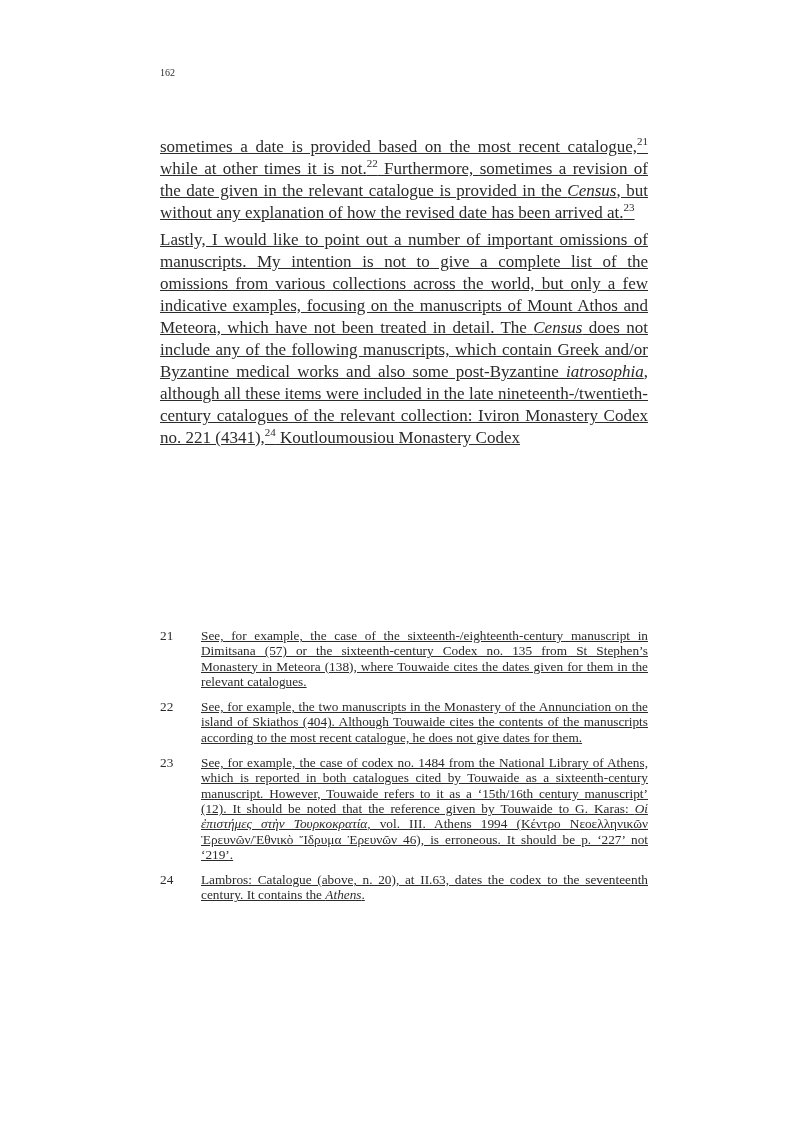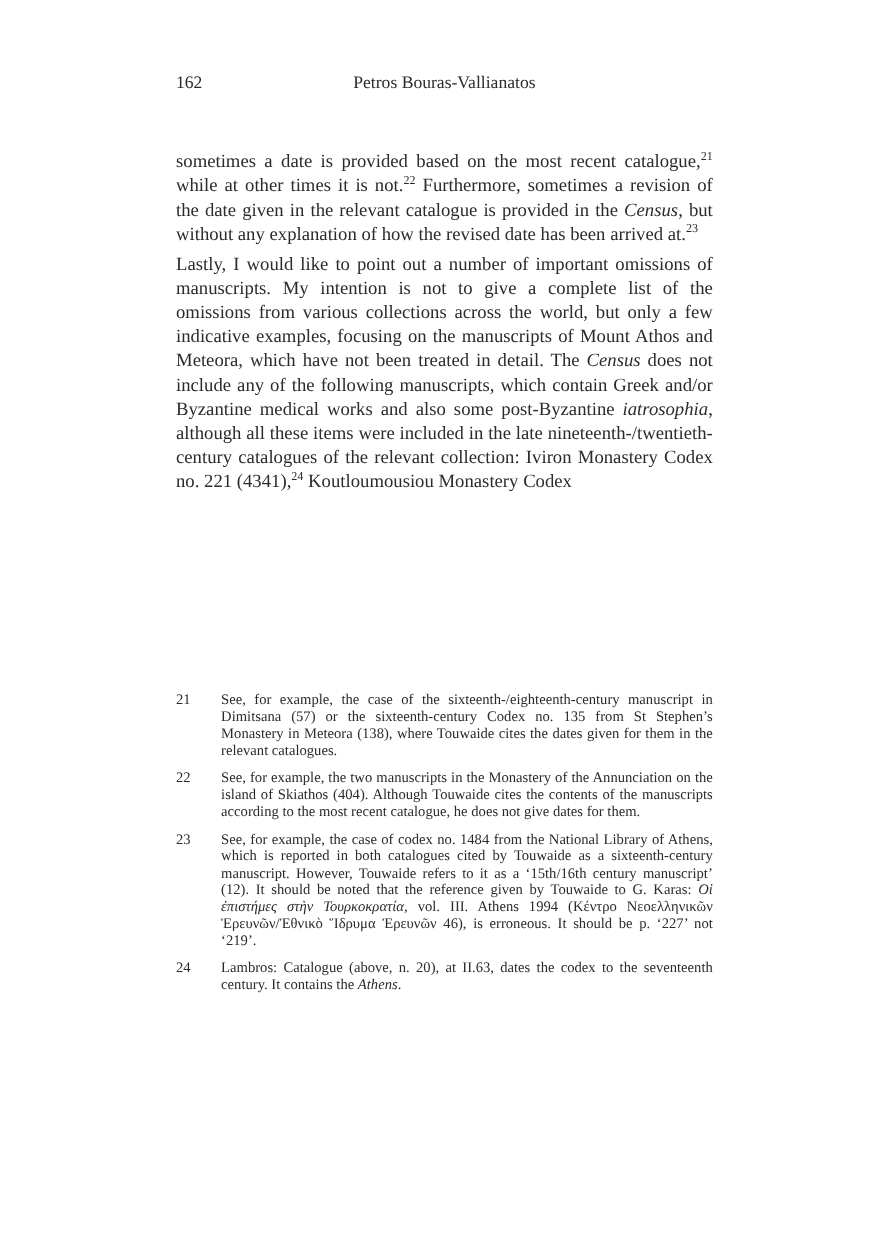--- a/index.html
+++ b/index.html
@@ -19,21 +19,21 @@
   }
   .textblock {
     position: absolute;
     left: 160px;
     width: 488px;
   }
   
   .page-header {
     top: 67px;
     height: 20px;
-    font-size: 16px;
+    font-size: 10px;
   }
   .page-number {
     position: absolute;
     left: 0;
     top: 0;
   }
   .running-header {
     position: absolute;
     left: 0;
     width: 100%;
@@ -42,20 +42,21 @@
   }
   
   .body-text {
     top: 136px;
   }
   .body-text p {
     margin: 0;
     font-size: 17px;
     line-height: 22px;
     text-align: justify;
+    text-decoration: underline;
   }
   .body-text p + p {
     margin-top: 5px;
   }
   .body-text sup, .footnote sup {
     font-size: 11px;
     line-height: 0;
     vertical-align: super;
   }
   em { font-style: italic; }
@@ -68,30 +69,30 @@
   .footnote {
     display: grid;
     grid-template-columns: 41px 1fr;
     margin-bottom: 10px;
   }
   .footnote-number {
     text-align: left;
   }
   .footnote-text {
     text-align: justify;
+    text-decoration: underline;
   }
 </style>
 </head>
 <body>
 
 <div class="page">
 
   <div class="textblock page-header">
     <span class="page-number">162</span>
-    <span class="running-header">Petros Bouras-Vallianatos</span>
   </div>
 
   <div class="textblock body-text">
     <p><span>sometimes a date is provided based on the most recent catalogue,</span><sup>21</sup><span> while at other times it is not.</span><sup>22</sup><span> Furthermore, sometimes a revision of the date given in the relevant catalogue is provided in the </span><em>Census</em><span>, but without any explanation of how the revised date has been arrived at.</span><sup>23</sup></p>
     <p><span>Lastly, I would like to point out a number of important omissions of manuscripts. My intention is not to give a complete list of the omissions from various collections across the world, but only a few indicative examples, focusing on the manuscripts of Mount Athos and Meteora, which have not been treated in detail. The </span><em>Census</em><span> does not include any of the following manuscripts, which contain Greek and/or Byzantine medical works and also some post-Byzantine </span><em>iatrosophia</em><span>, although all these items were included in the late nineteenth-/twentieth-century catalogues of the relevant collection: Iviron Monastery Codex no. 221 (4341),</span><sup>24</sup><span> Koutloumousiou Monastery Codex</span></p>
   </div>
 
   <div class="textblock footnotes">
     <div class="footnote">
       <span class="footnote-number">21</span>

